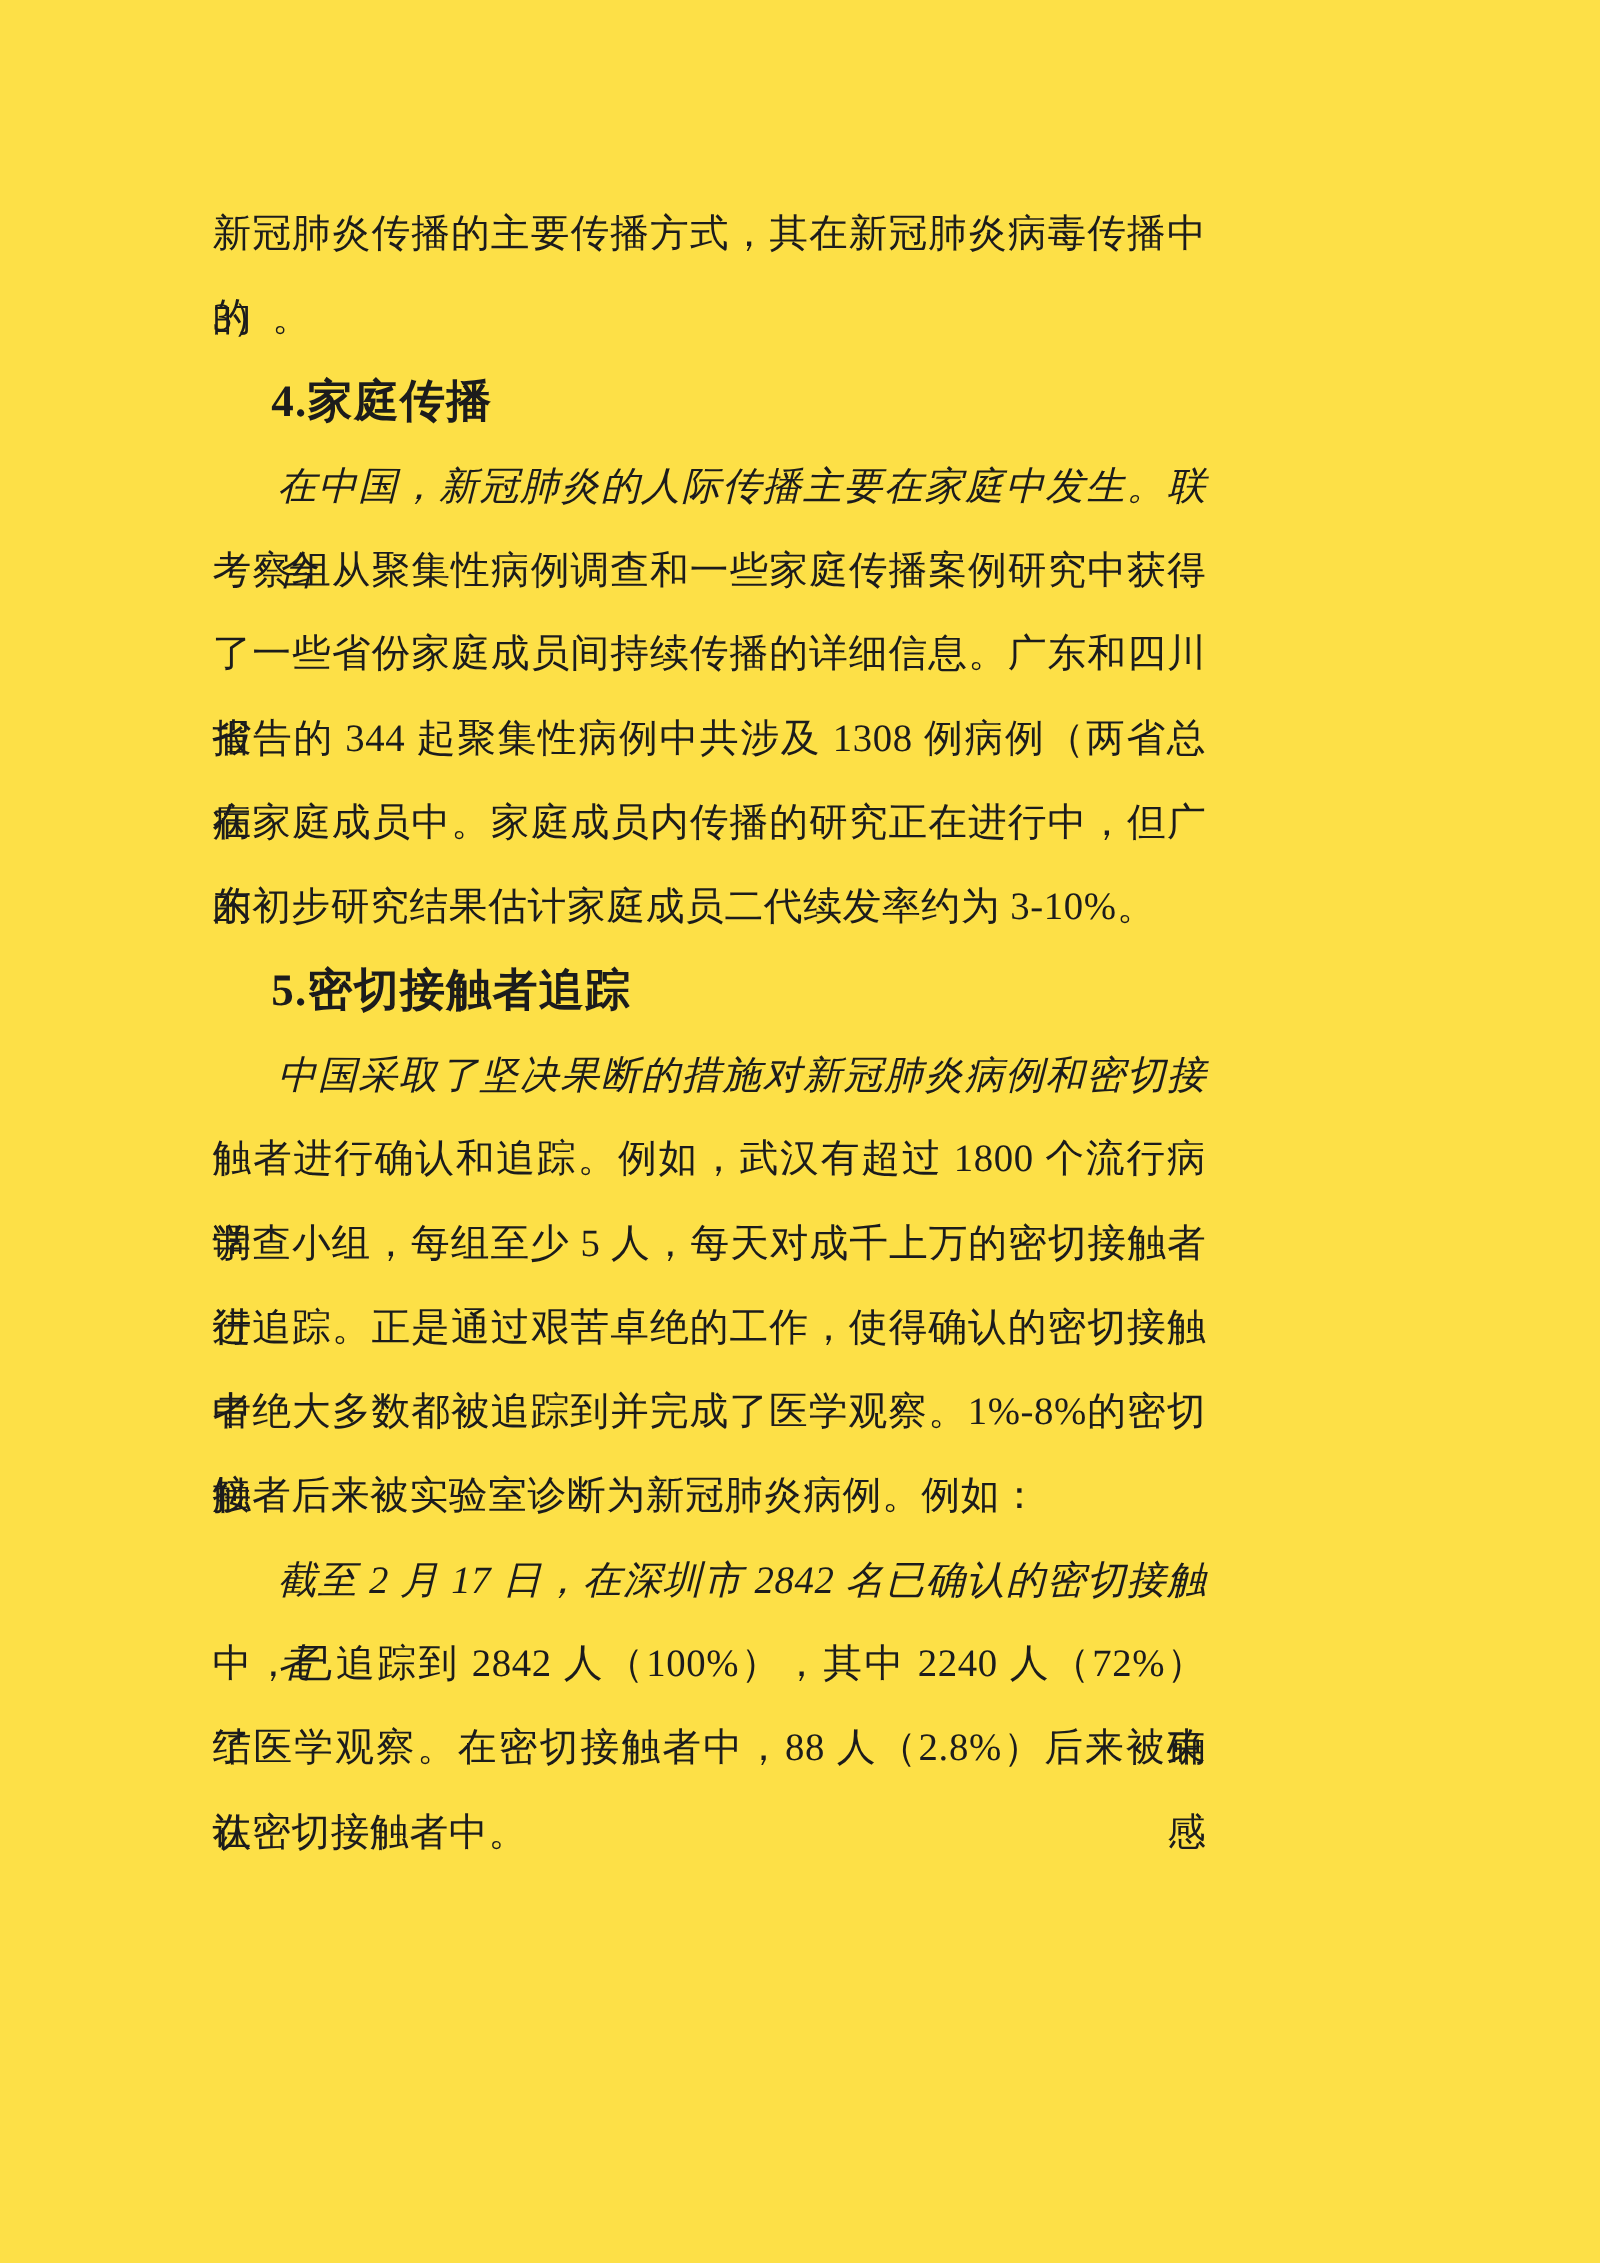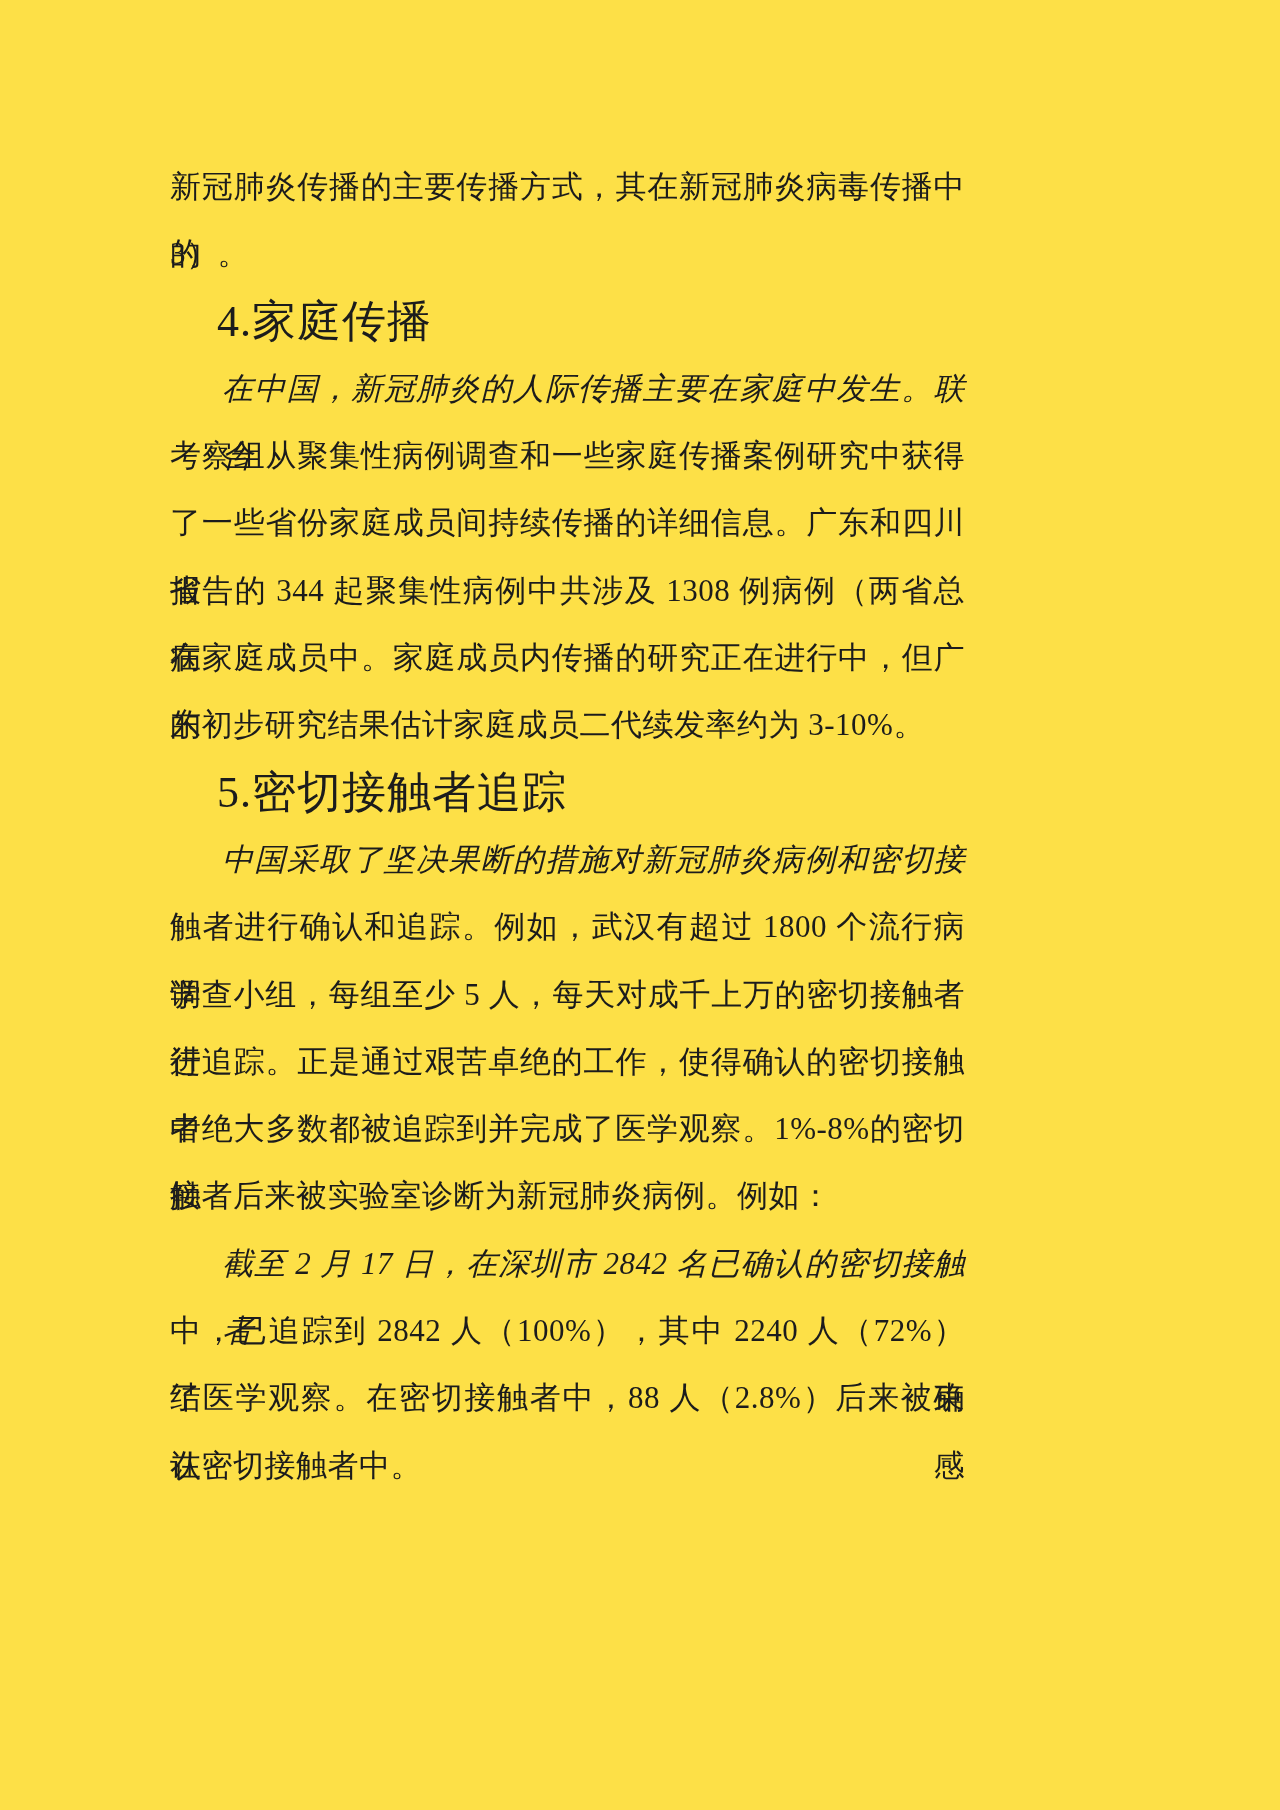--- a/index.html
+++ b/index.html
@@ -35,22 +35,22 @@
     text-align-last: justify;
     -moz-text-align-last: justify;
     text-justify: inter-character;
   }
   .line.body-indent {
     padding-left: 52px;
     font-style: italic;
   }
   .line.heading {
     padding-left: 47px;
-    font-weight: 400;
-    font-size: 44px;
+    font-weight: 700;
+    font-size: 36px;
     letter-spacing: 1px;
   }
   .page-number {
     position: absolute;
     left: 170px;
     top: 1648px;
     width: 795px;
     text-align: center;
     font-size: 22px;
     color: #2a2a2a;

